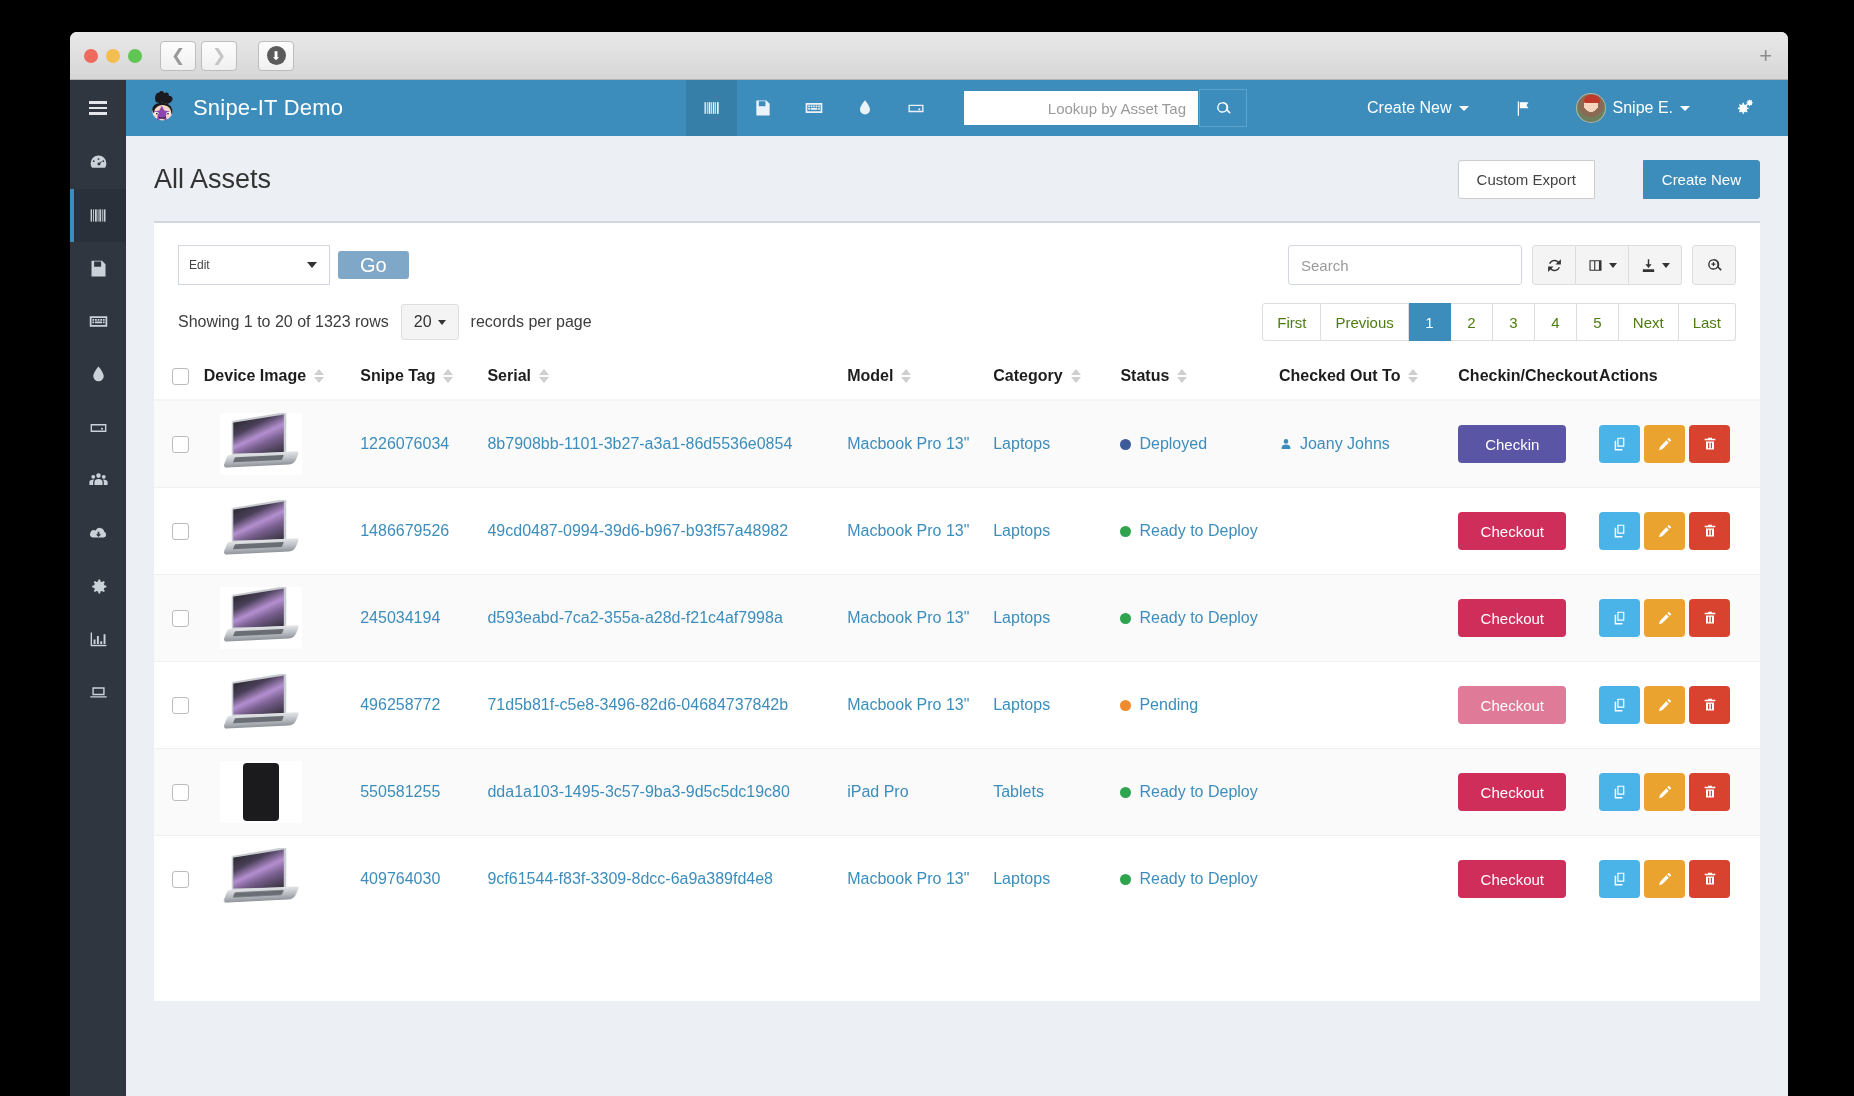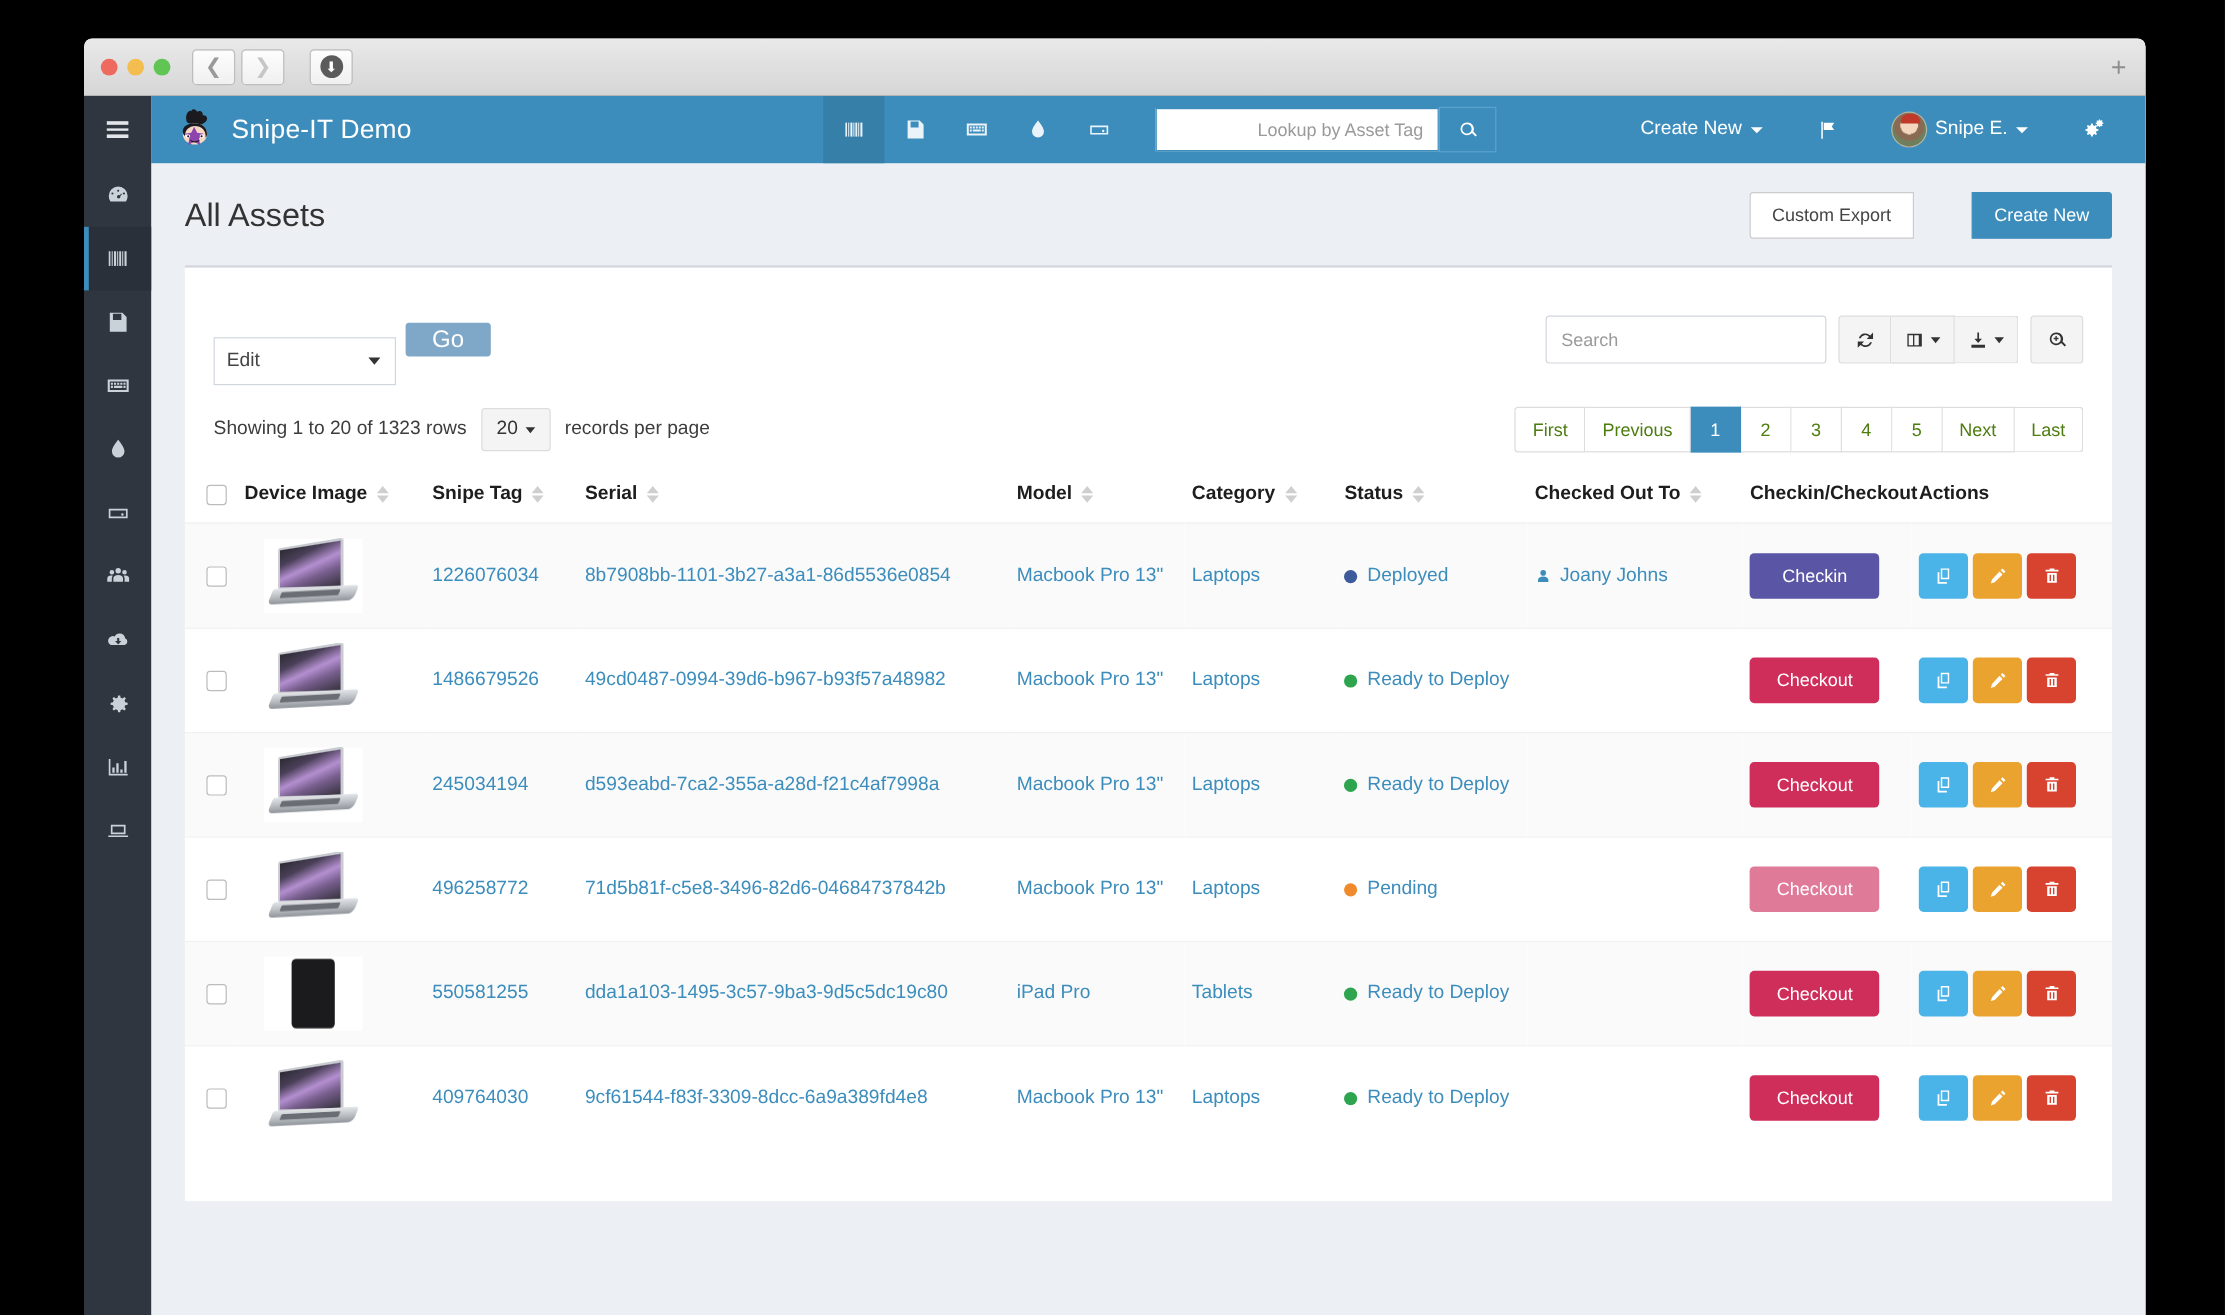--- a/index.html
+++ b/index.html
@@ -154,22 +154,22 @@
   }
 
   
   #card {
     background:#fff; margin: 0 28px; border-top: 2px solid #d2d6de;
     min-height: 780px;
   }
   #card-toolbar { display:flex; align-items:center; padding: 22px 24px 8px 24px; }
   #bulk-select {
     width: 152px; height: 40px; border:1px solid #d2d6de; background:#fff;
-    font-size:16px; color:#444; padding: 0 10px;
-    display:flex; align-items:center; position: relative; margin-top: 36px;
+    font-size:12px; color:#444; padding: 0 10px;
+    display:flex; align-items:center; position: relative;
   }
   #bulk-select .caret-dk {
     position:absolute; right: 12px; top: 50%; transform: translateY(-50%);
     width:0;height:0;border-left:5px solid transparent;border-right:5px solid transparent;border-top:6px solid #333;
   }
   #go-btn {
     height: 28px; padding: 0 22px; background:#7fa7c7; color:#fff;
     border:none; border-radius:3px; font-size:20px; margin-left: 8px;
     font-family:"Liberation Sans",sans-serif;
   }

